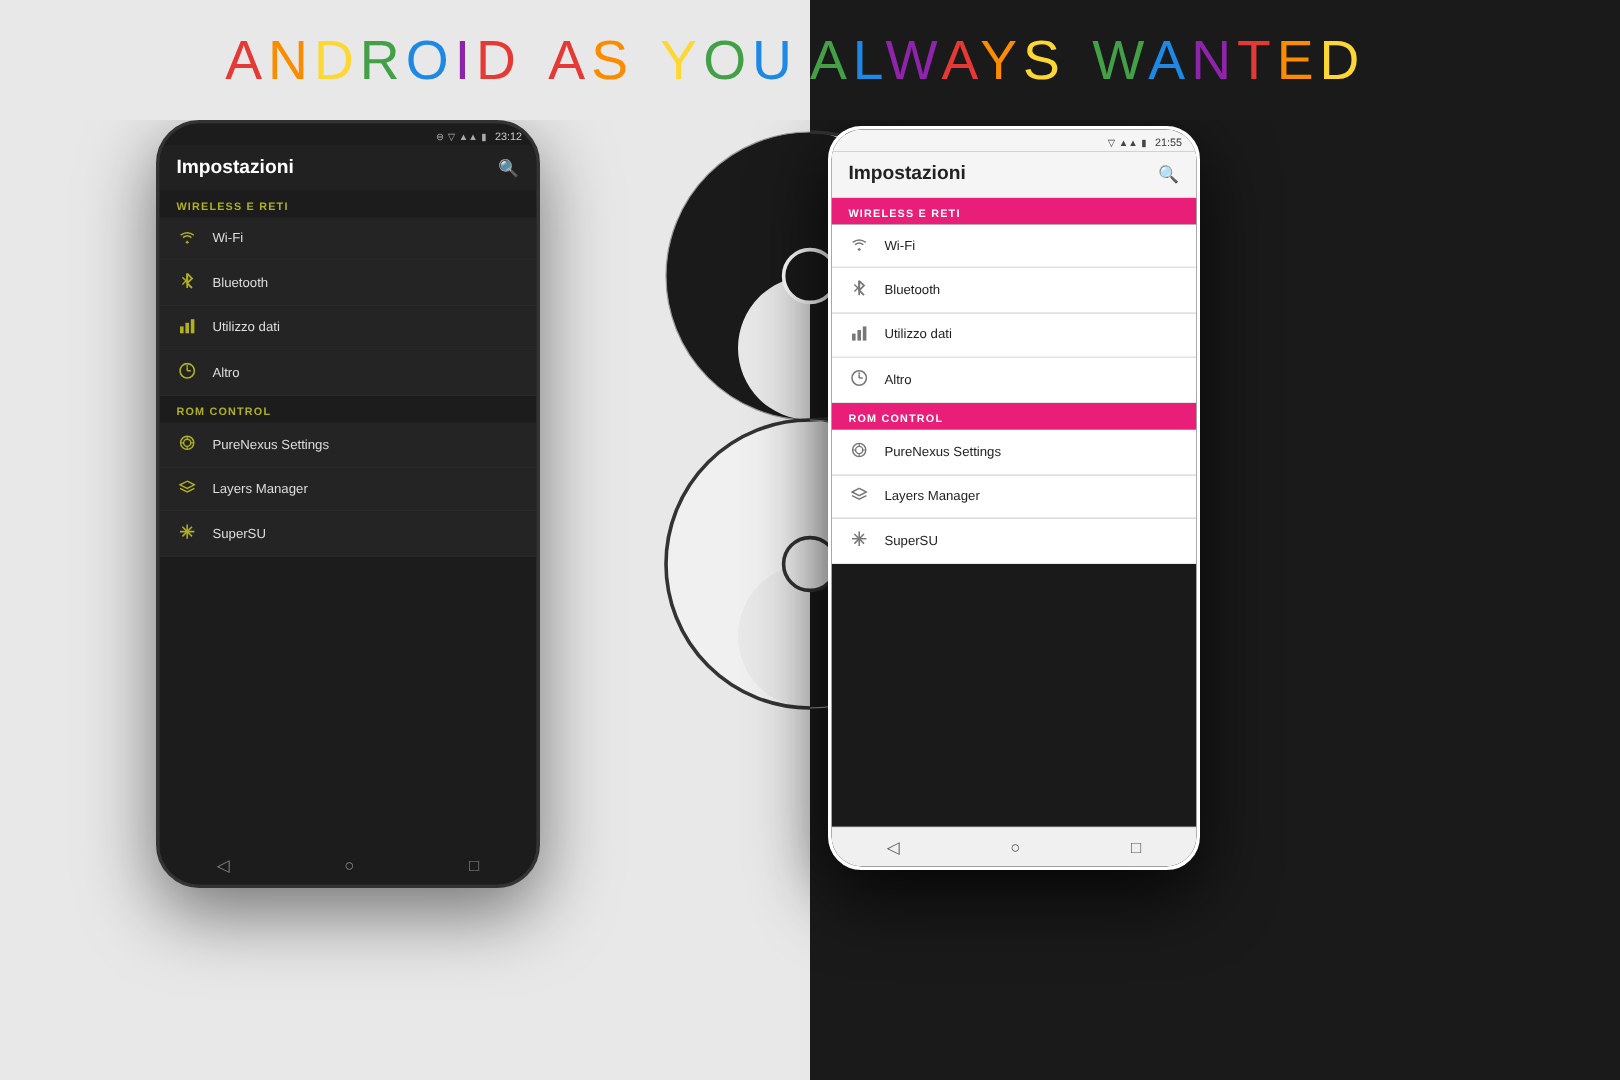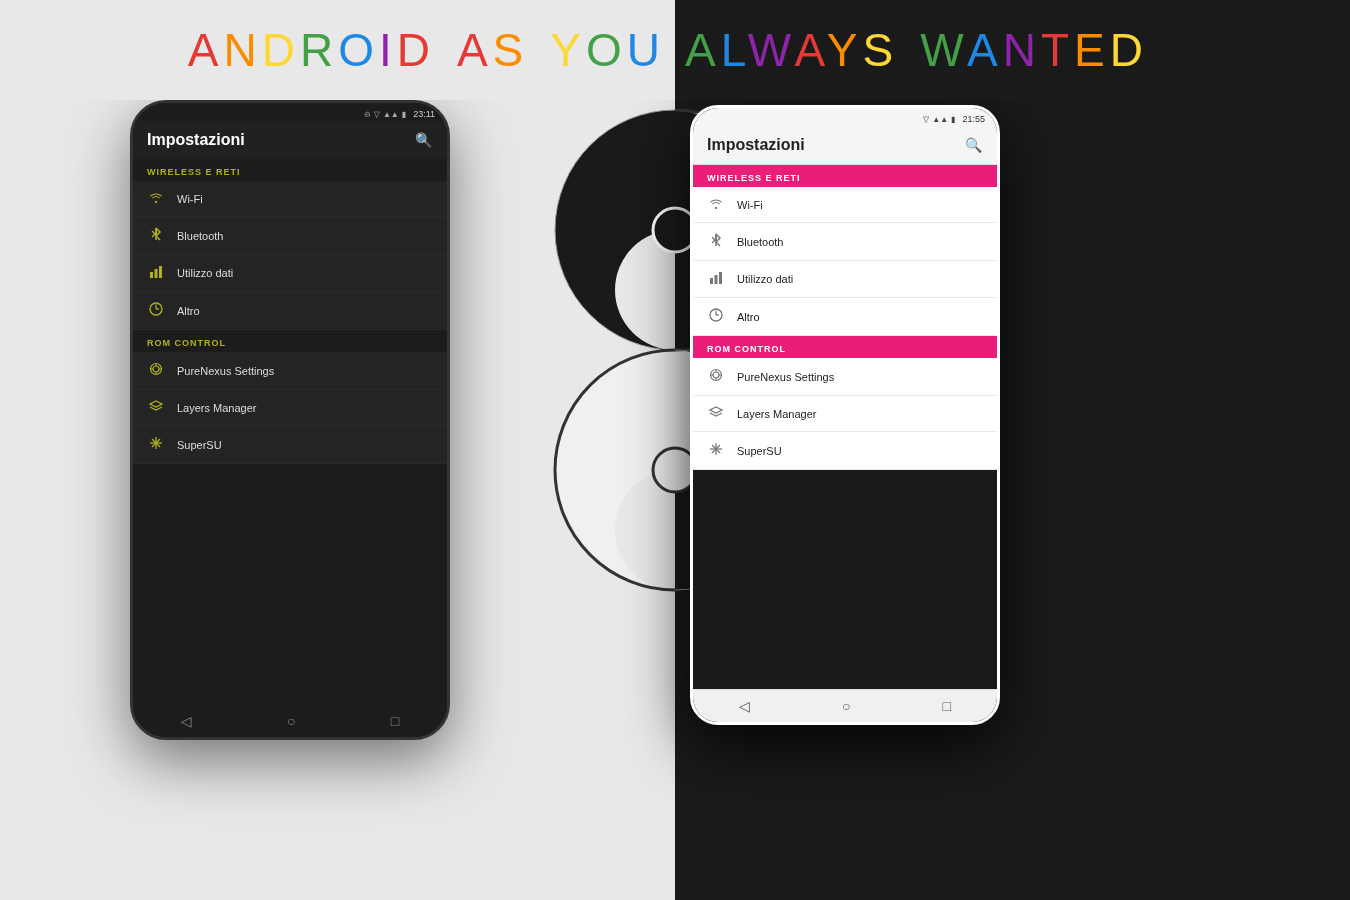--- a/index.html
+++ b/index.html
@@ -222,21 +222,21 @@
 <div class="right-half" style="position:absolute;left:675px;top:0;">
 </div>
 
 <div class="header-row">
   <div class="title-bg-left">
     <div style="font-size:46px;letter-spacing:5px;font-weight:200;font-family:Arial,sans-serif;padding-right:10px;">
       <span style="color:#e53935;">A</span><span style="color:#fb8c00;">N</span><span style="color:#fdd835;">D</span><span style="color:#43a047;">R</span><span style="color:#1e88e5;">O</span><span style="color:#8e24aa;">I</span><span style="color:#e53935;">D</span><span style="display:inline-block;width:22px;"></span><span style="color:#e53935;">A</span><span style="color:#fb8c00;">S</span><span style="display:inline-block;width:22px;"></span><span style="color:#fdd835;">Y</span><span style="color:#43a047;">O</span><span style="color:#1e88e5;">U</span>
     </div>
   </div>
   <div class="title-bg-right">
-    <div style="font-size:46px;letter-spacing:5px;font-weight:200;font-family:Arial,sans-serif;padding-left:10px;">
+    <div style="font-size:46px;letter-spacing:5px;font-weight:200;font-family:Arial,sans-serif;">
       <span style="color:#43a047;">A</span><span style="color:#1e88e5;">L</span><span style="color:#8e24aa;">W</span><span style="color:#e53935;">A</span><span style="color:#fb8c00;">Y</span><span style="color:#fdd835;">S</span><span style="display:inline-block;width:22px;"></span><span style="color:#43a047;">W</span><span style="color:#1e88e5;">A</span><span style="color:#8e24aa;">N</span><span style="color:#e53935;">T</span><span style="color:#fb8c00;">E</span><span style="color:#fdd835;">D</span>
     </div>
   </div>
 </div>
 
 <div style="position:absolute;top:100px;left:50%;transform:translateX(-50%);z-index:20;width:260px;height:560px;">
   <svg width="260" height="560" viewBox="0 0 260 560">
 
     <path d="M130,10 A120,120 0 0,1 130,250 A60,60 0 0,0 130,130 A60,60 0 0,1 130,10" fill="#f0f0f0"></path>
     <path d="M130,10 A120,120 0 0,0 130,250 A60,60 0 0,1 130,130 A60,60 0 0,0 130,10" fill="#1a1a1a"></path>
@@ -263,21 +263,21 @@
   <div class="phone-dark">
     <div class="phone-screen">
 
       <div class="status-bar status-bar-dark">
         <span style="display:flex;gap:3px;align-items:center;font-size:8px;">
           <span>⊖</span>
           <span>▽</span>
           <span>▲▲</span>
           <span>▮</span>
         </span>
-        <span style="margin-left:4px;font-size:9px;color:#ccc;">23:11</span>
+        <span style="margin-left:4px;font-size:9px;color:#ccc;">23:12</span>
       </div>
 
       <div class="app-bar-dark">
         <span class="app-bar-title-dark">Impostazioni</span>
         <span class="search-icon-dark">🔍</span>
       </div>
 
       <div class="settings-list">
         <div class="section-header-dark">WIRELESS E RETI</div>
         <div class="settings-item-dark">

